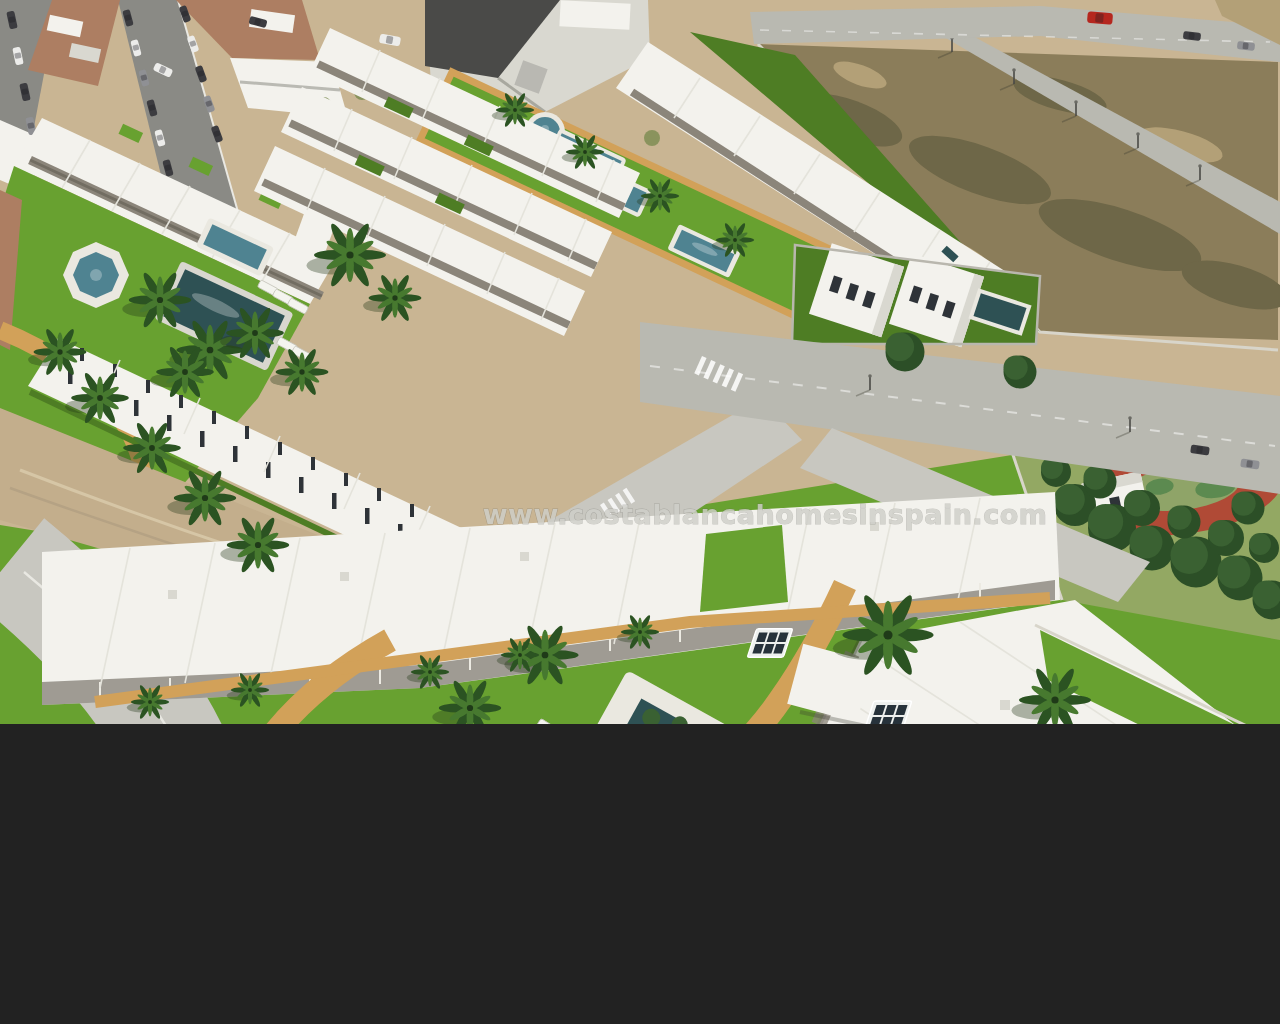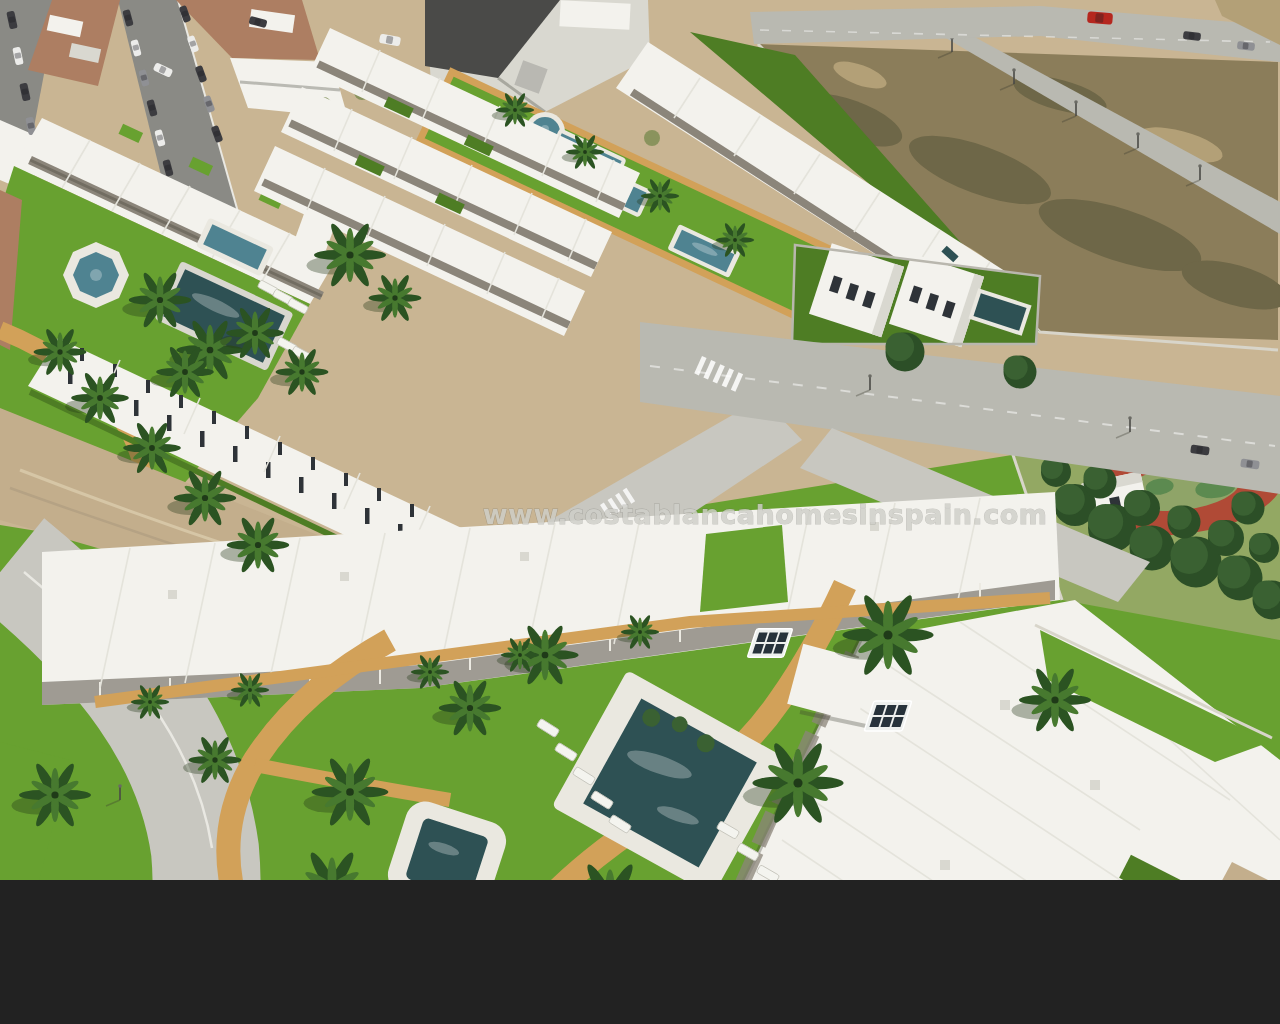--- a/index.html
+++ b/index.html
@@ -1,16 +1,16 @@
 <!DOCTYPE html>
 <html style="--sand: #c9b593; --dirt: #c3ae8c; --field: #8b7d5a; --field_dark: #6e6748; --field_light: #b3a077; --road: #b9b9b1; --road_light: #c8c7c0; --asphalt: #8a8a85; --grass: #68a130; --grass_dark: #4e7d24; --park_grass: #93a863; --tree: #3a6132; --tree_dark: #2c4f27; --tree_olive: #7a8b50; --palm: #2b5322; --palm_light: #47792f; --building: #f3f2ed; --building_shade: #d9d8d0; --building_dark: #bdbcb4; --pergola: #8b857a; --pergola_dark: #5d574c; --wood: #6f5d46; --pool_deep: #2e5154; --pool_mid: #4f8391; --pool_light: #9ccad6; --deck: #eae8e0; --path: #d2a159; --track_red: #b04a36; --track_green: #5c8a50; --terracotta: #ad7e62; --car_red: #b5271f; --watermark_fill: #cfcfc9;"><head>
 <meta charset="utf-8">
 <style>
   html,body{margin:0;padding:0;background:#222;}
-  .stage{position:relative;width:1280px;height:880px;overflow:hidden;
+  .stage{position:relative;width:1280px;height:724px;overflow:hidden;
          background:var(--sand);font-family:"DejaVu Sans",sans-serif;}
   .stage svg{display:block;position:absolute;inset:0;}
   .sand{fill:var(--sand)} .dirt{fill:var(--dirt)}
   .field{fill:var(--field)} .fieldd{fill:var(--field_dark)} .fieldl{fill:var(--field_light)}
   .road{fill:var(--road)} .roadl{fill:var(--road_light)} .asph{fill:var(--asphalt)}
   .grass{fill:var(--grass)} .grassd{fill:var(--grass_dark)} .park{fill:var(--park_grass)}
   .tree{fill:var(--tree)} .treed{fill:var(--tree_dark)} .treeo{fill:var(--tree_olive)}
   .bw{fill:var(--building)} .bs{fill:var(--building_shade)} .wood{fill:var(--wood)}
   .poold{fill:var(--pool_deep)} .poolm{fill:var(--pool_mid)}
   .deck{fill:var(--deck)} .pathf{fill:none;stroke:var(--path)}

